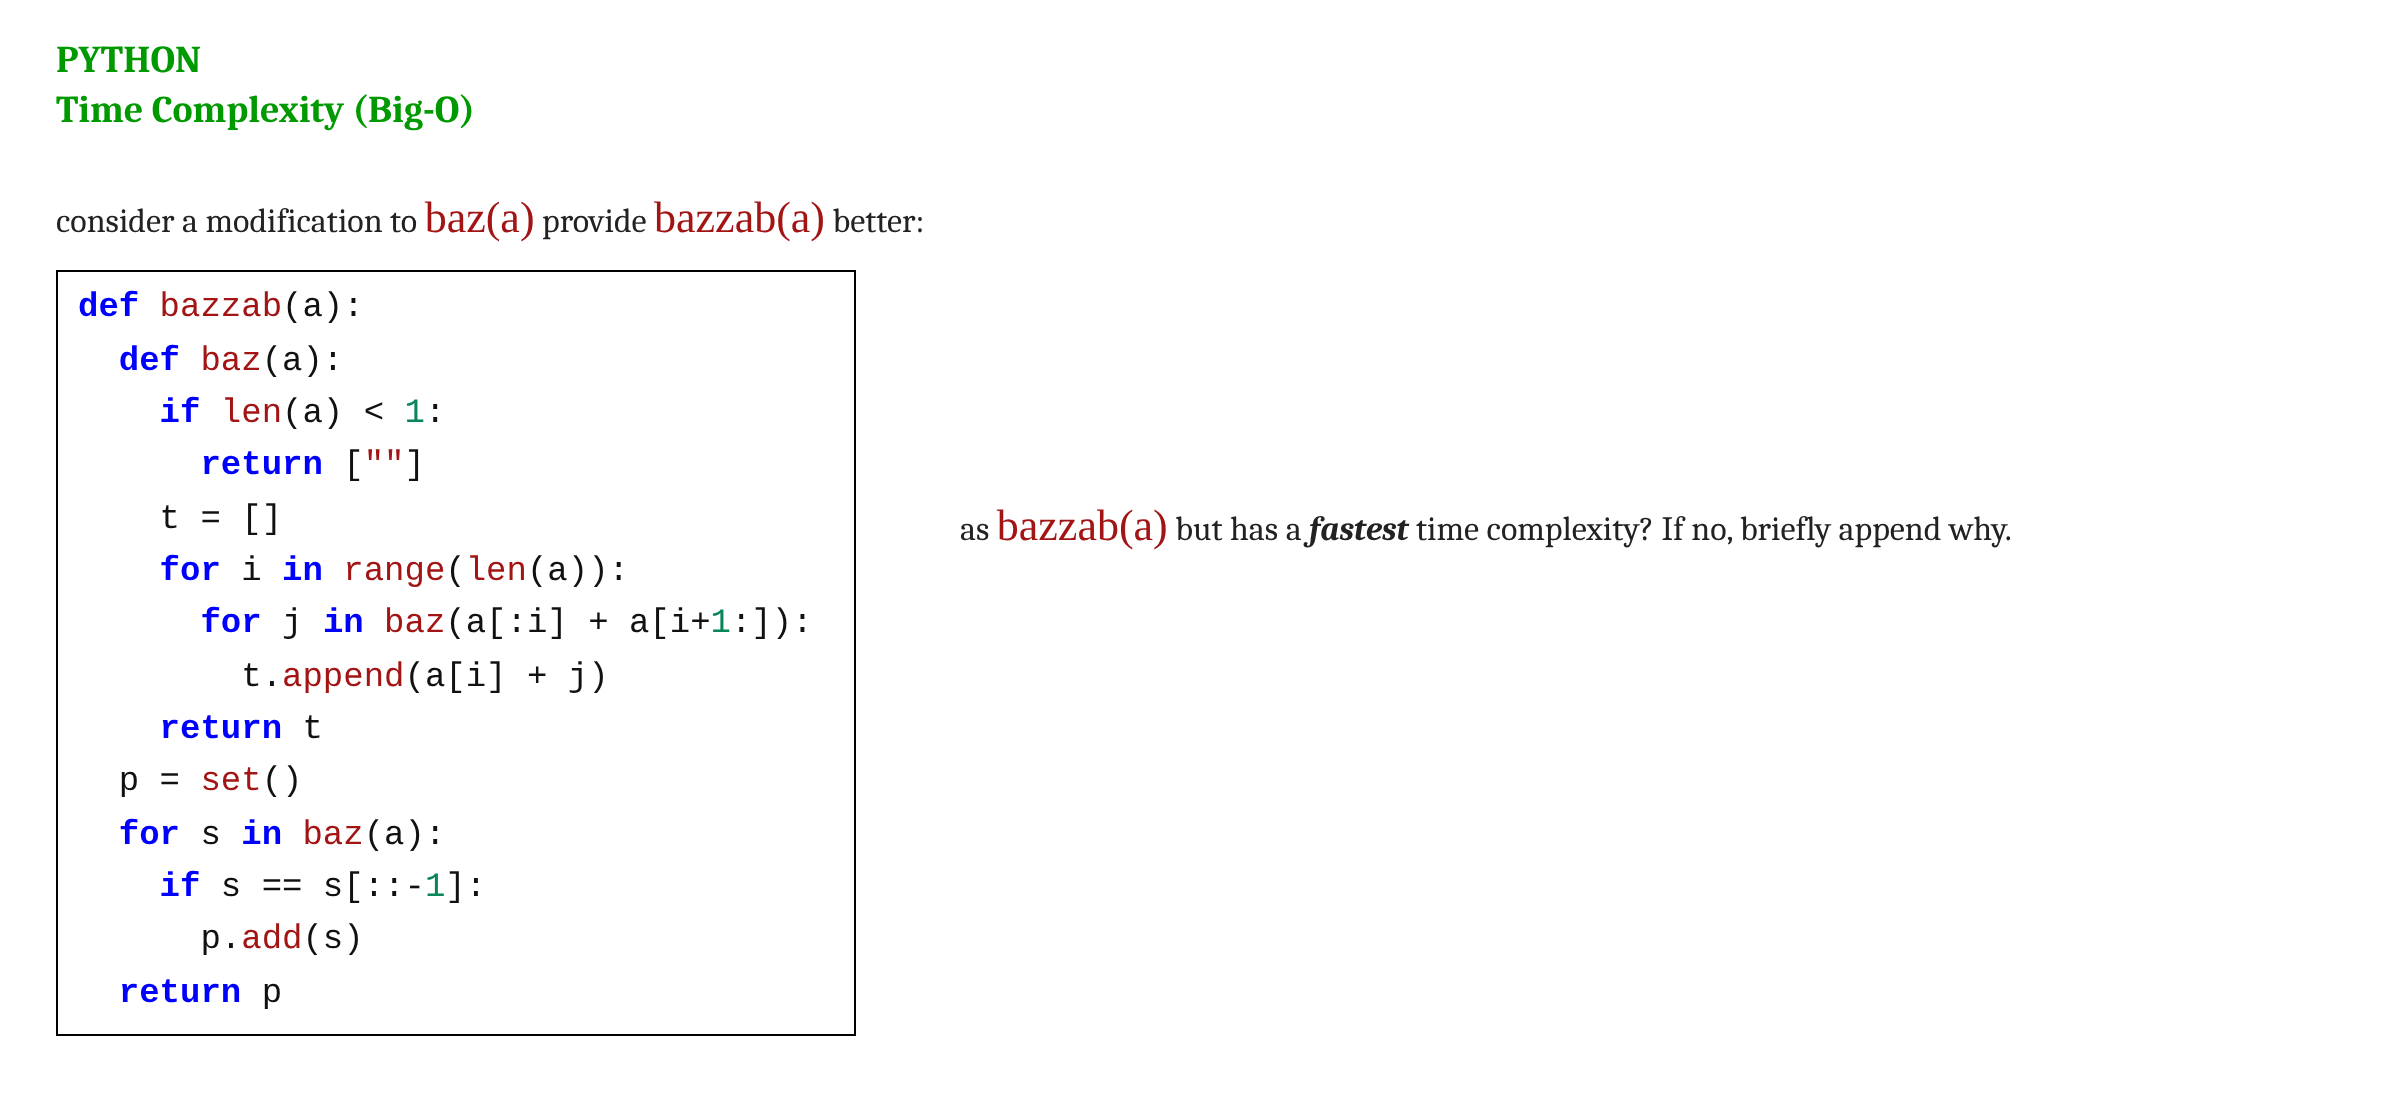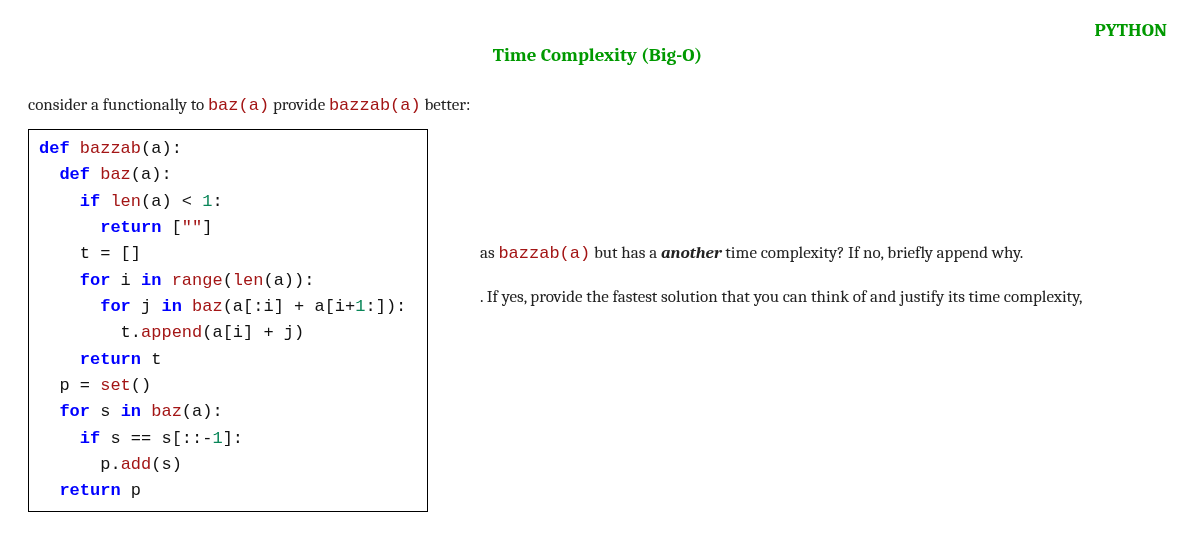--- a/index.html
+++ b/index.html
@@ -16,37 +16,35 @@
     font-size: 17px;
     padding: 18px 28px 20px 28px;
     box-sizing: border-box;
     line-height: 1.45;
   }
   .heading {
     font-weight: 700;
     color: #009900;
     font-size: 19px;
     line-height: 1.3;
-    text-align: right;
   }
   .subheading {
     font-weight: 700;
     color: #009900;
     font-size: 19px;
     margin-bottom: 26px;
     line-height: 1.3;
-    text-align: center;
   }
   .intro {
     margin-bottom: 10px;
   }
   .code-inline {
-    font-family: Liberation Mono, monospace;
+    font-family: Liberation Serif, serif;
     color: #a31515;
-    font-size: 17px;
+    font-size: 22px;
   }
   .columns {
     display: flex;
     align-items: flex-start;
     gap: 52px;
   }
   .codebox {
     border: 1px solid #000;
     padding: 6px 10px 6px 10px;
     font-family: Consolas, "Courier New", monospace;
@@ -74,21 +72,21 @@
     font-style: italic;
   }
 </style>
 </head>
 <body>
 
 <div class="heading">PYTHON</div>
 <div class="subheading">Time Complexity (Big-O)</div>
 
 <div class="intro">
-  <span>consider a functionally to </span><span class="code-inline">baz(a)</span><span> provide </span><span class="code-inline">bazzab(a)</span><span> better:</span>
+  <span>consider a modification to </span><span class="code-inline">baz(a)</span><span> provide </span><span class="code-inline">bazzab(a)</span><span> better:</span>
 </div>
 
 <div class="columns">
 
 <div class="codebox"><span class="kw">def</span><span class="fn"> bazzab</span><span class="id">(a):</span>
 <span class="kw">  def</span><span class="fn"> baz</span><span class="id">(a):</span>
 <span class="kw">    if</span><span class="fn"> len</span><span class="id">(a) &lt; </span><span class="num">1</span><span class="id">:</span>
 <span class="kw">      return</span><span class="id"> [</span><span class="str">""</span><span class="id">]</span>
 <span class="id">    t = []</span>
 <span class="kw">    for</span><span class="id"> i </span><span class="kw">in</span><span class="fn"> range</span><span class="id">(</span><span class="fn">len</span><span class="id">(a)):</span>
@@ -96,20 +94,17 @@
 <span class="id">        t.</span><span class="fn">append</span><span class="id">(a[i] + j)</span>
 <span class="kw">    return</span><span class="id"> t</span>
 <span class="id">  p = </span><span class="fn">set</span><span class="id">()</span>
 <span class="kw">  for</span><span class="id"> s </span><span class="kw">in</span><span class="fn"> baz</span><span class="id">(a):</span>
 <span class="kw">    if</span><span class="id"> s == s[::-</span><span class="num">1</span><span class="id">]:</span>
 <span class="id">      p.</span><span class="fn">add</span><span class="id">(s)</span>
 <span class="kw">  return</span><span class="id"> p</span></div>
 
 <div class="right">
   <p>
-    <span>as </span><span class="code-inline">bazzab(a)</span><span> but has a </span><span class="bolditalic">another</span><span> time complexity? If no, briefly append why.</span>
-  </p>
-  <p>
-    <span>. </span><span>If yes, provide the fastest solution that you can think of and justify its time complexity,</span>
+    <span>as </span><span class="code-inline">bazzab(a)</span><span> but has a </span><span class="bolditalic">fastest</span><span> time complexity? If no, briefly append why.</span>
   </p>
 </div>
 
 </div>
 
 </body></html>

